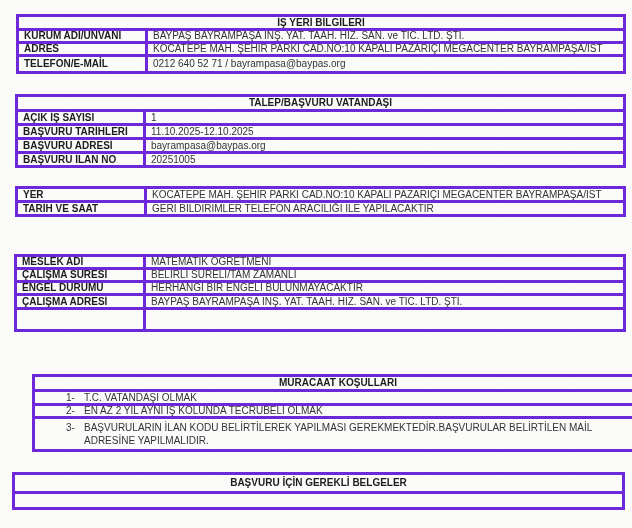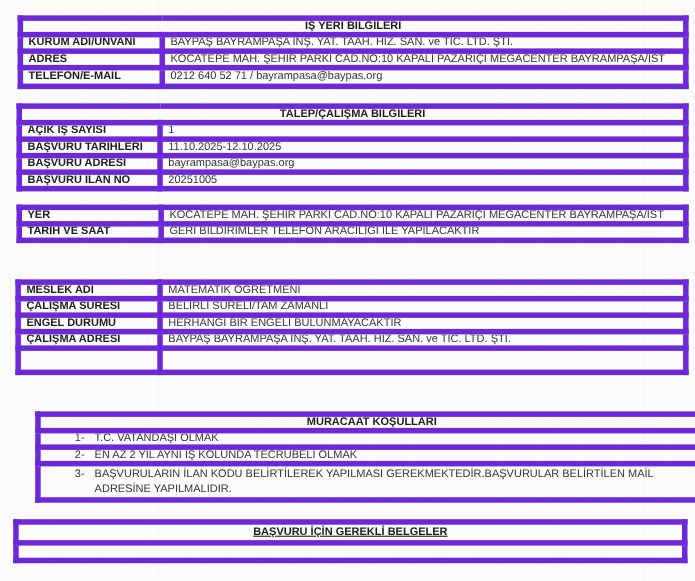--- a/index.html
+++ b/index.html
@@ -17,21 +17,21 @@
       pointer-events: none;
     }
     table.form {
       position: absolute;
       border-collapse: collapse;
       table-layout: fixed;
       font-size: 10px;
       line-height: 1;
     }
     table.form td {
-      border: 5px solid #6d28d9;
+      border: 3px solid #6d28d9;
       padding: 0 0 0 5px;
       white-space: nowrap;
       overflow: hidden;
       vertical-align: middle;
     }
     table.form td.head {
       text-align: center;
       font-weight: bold;
       padding: 0;
       color: #1c1c1c;
@@ -77,21 +77,21 @@
 </tbody>
   </table>
 
 <table class="form" style="left:15px; top:94px; width:611px;">
   <colgroup>
       <col style="width:128px">
       <col>
     </colgroup>
   <tbody>
       <tr style="height:15px">
-    <td class="head" colspan="2">TALEP/ÇALIŞMA BİLGİLERİ</td>
+    <td class="head" colspan="2">TALEP/BAŞVURU VATANDAŞI</td>
   </tr>
   <tr style="height:14px">
     <td class="label">AÇIK İŞ SAYISI</td>
     <td class="value">1</td>
   </tr>
   <tr style="height:14px">
     <td class="label">BAŞVURU TARİHLERİ</td>
     <td class="value">11.10.2025-12.10.2025</td>
   </tr>
   <tr style="height:14px">
@@ -179,21 +179,21 @@
     <td class="value cond-cell wrap">
       <div class="cond-row">
         <span class="num">3-</span>
         <span class="cond-text">BAŞVURULARIN İLAN KODU BELİRTİLEREK YAPILMASI GEREKMEKTEDİR.BAŞVURULAR BELİRTİLEN MAİL ADRESİNE YAPILMALIDIR.</span>
       </div>
     </td>
   </tr>
 </tbody>
   </table>
 
-<table class="form" style="left:12px; top:472px; width:613px;text-decoration:underline;">
+<table class="form" style="left:12px; top:472px; width:613px;">
   <colgroup>
       <col>
     </colgroup>
   <tbody>
       <tr style="height:19px">
     <td class="head">BAŞVURU İÇİN GEREKLİ BELGELER</td>
   </tr>
   <tr style="height:16px">
     <td class="value"></td>
   </tr>

